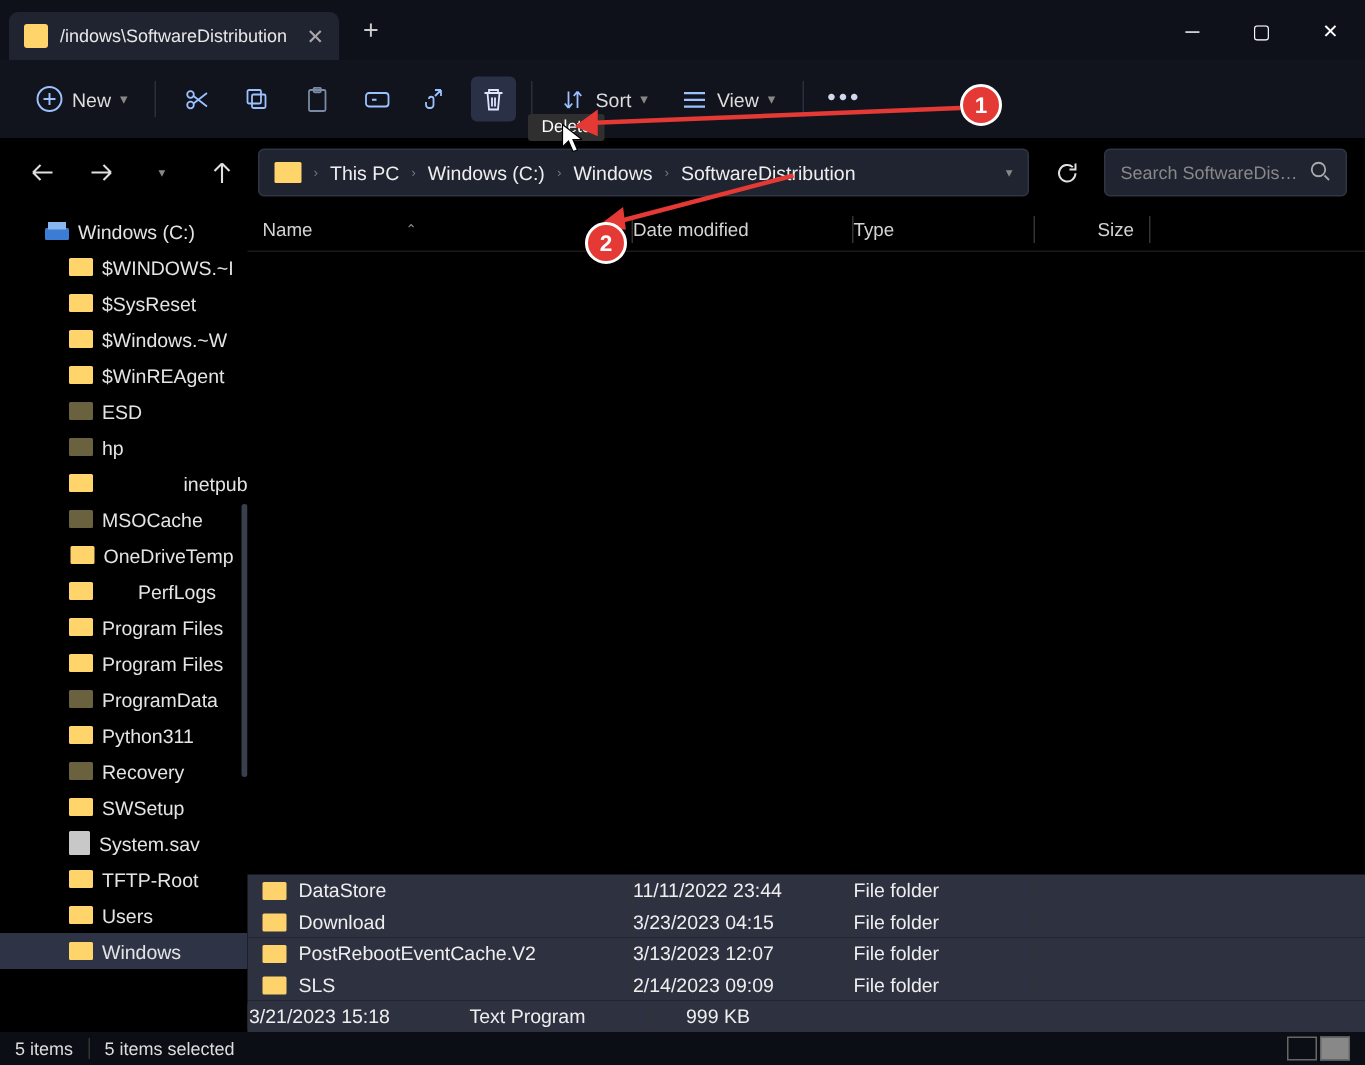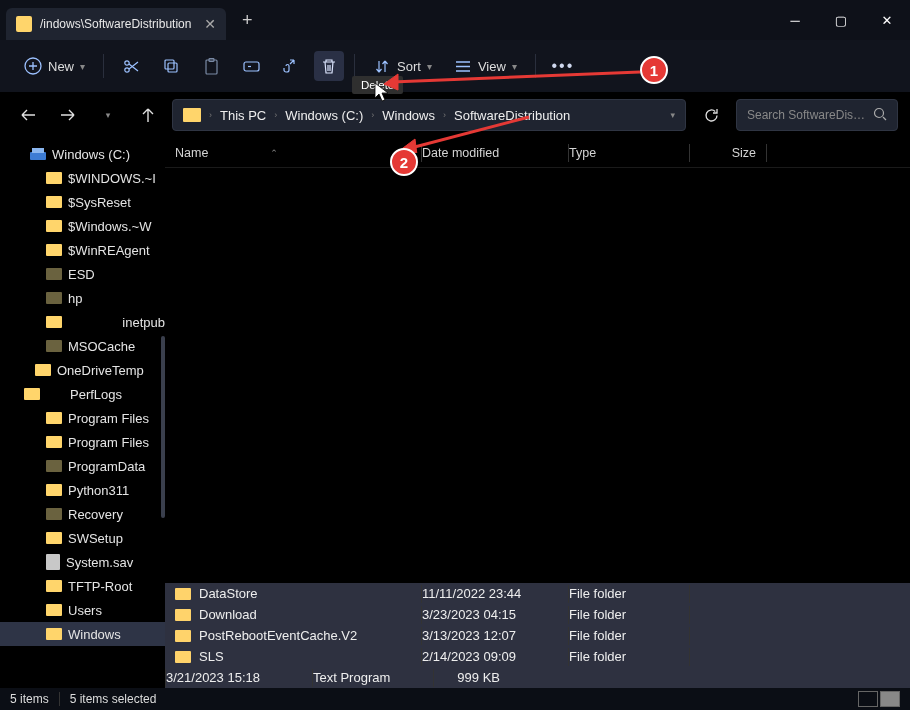--- a/index.html
+++ b/index.html
@@ -257,25 +257,25 @@
           <span>hp</span>
         </div>
         <div class="tree-item" style="padding-left: 46px; justify-content: space-between;">
           <span class="fold-icon"></span>
           <span>inetpub</span>
         </div>
         <div class="tree-item" style="padding-left: 46px;">
           <span class="fold-icon dark"></span>
           <span>MSOCache</span>
         </div>
-        <div class="tree-item" style="padding-left: 35px;">
+        <div class="tree-item" style="padding-left: 35px; margin-left: 12px;">
           <span class="fold-icon"></span>
           <span>OneDriveTemp</span>
         </div>
-        <div class="tree-item" style="padding-left: 24px; gap: 30px;">
+        <div class="tree-item" style="padding-left: 46px; gap: 30px;">
           <span class="fold-icon"></span>
           <span>PerfLogs</span>
         </div>
         <div class="tree-item" style="padding-left: 46px;">
           <span class="fold-icon"></span>
           <span>Program Files</span>
         </div>
         <div class="tree-item" style="padding-left: 46px;">
           <span class="fold-icon"></span>
           <span>Program Files</span>

